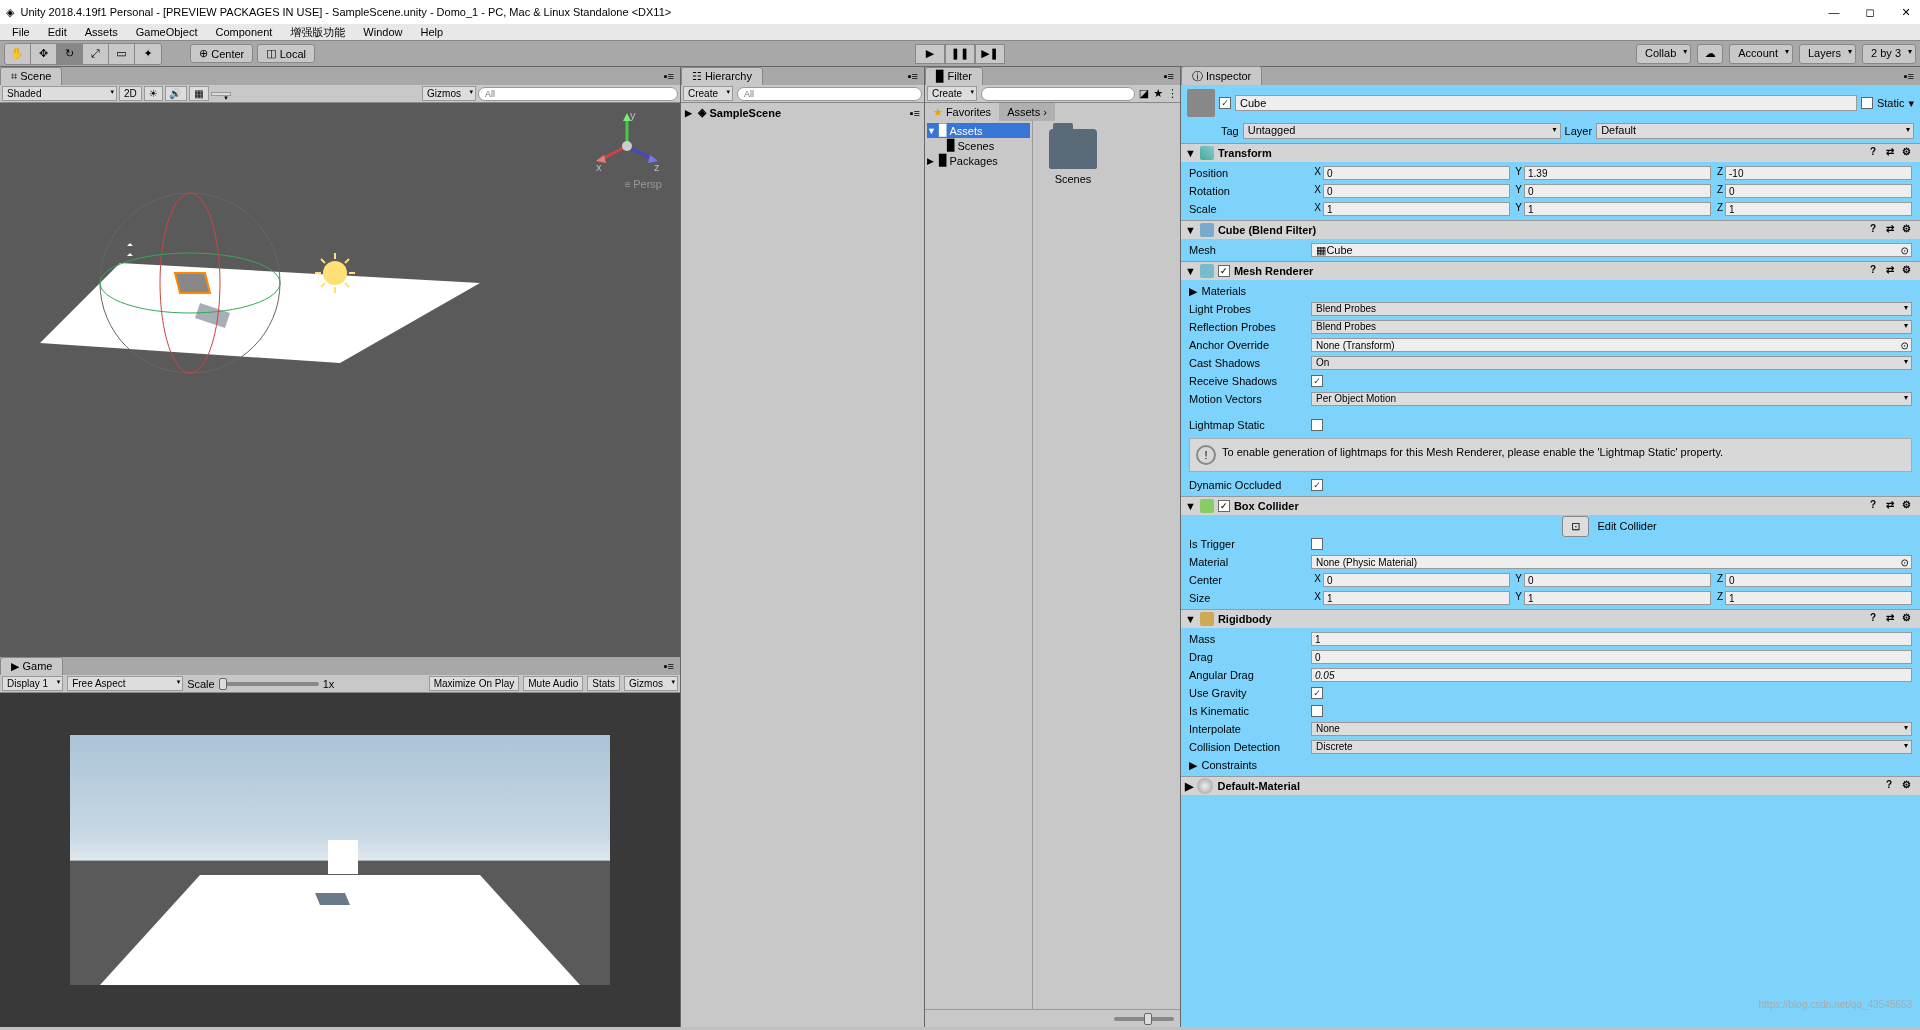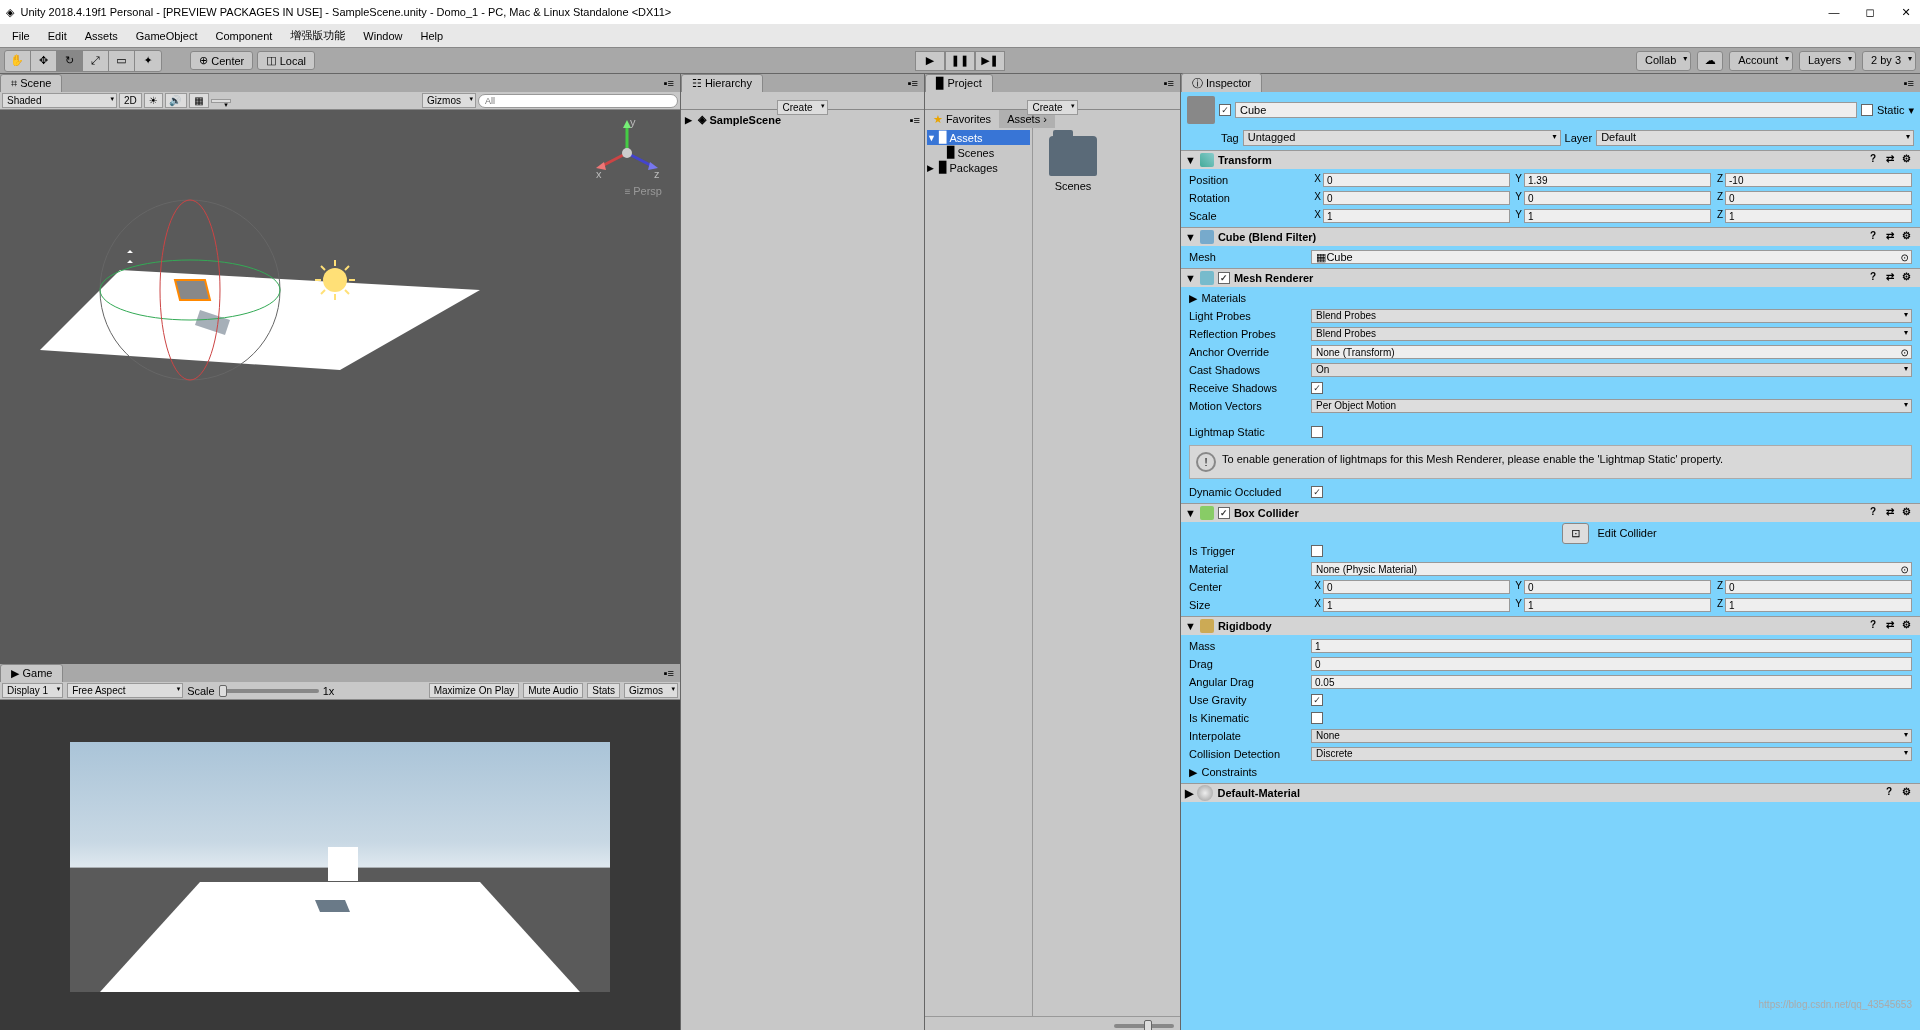--- a/index.html
+++ b/index.html
@@ -1,21 +1,21 @@
 <!DOCTYPE html>
 <html><head>
 <meta charset="utf-8">
 <style>
 * { margin:0; padding:0; box-sizing:border-box; font-family:Arial,sans-serif; font-size:11px; user-select:none; }
 body { width:1920px; height:1030px; background:#c0c0c0; overflow:hidden; }
 .titlebar { height:24px; background:#fff; display:flex; align-items:center; padding:0 6px; justify-content:space-between; }
 .titlebar-left { display:flex; align-items:center; gap:6px; }
 .win-controls { display:flex; gap:20px; }
 .win-btn { width:16px; height:16px; display:flex; align-items:center; justify-content:center; cursor:pointer; }
-.menubar { height:24px; background:#e8e8e8; display:flex; align-items:center; padding:0 4px; gap:2px; border-bottom:1px solid #888; }
+.menubar { height:17px; background:#e8e8e8; display:flex; align-items:center; padding:0 4px; gap:2px; border-bottom:1px solid #888; }
 .menu-item { padding:2px 8px; cursor:pointer; }
 .toolbar { height:26px; background:#a8a8a8; display:flex; align-items:center; padding:0 4px; gap:4px; border-bottom:1px solid #666; }
 .tool-group { display:flex; background:#c8c8c8; border:1px solid #888; border-radius:3px; }
 .tool-btn { width:26px; height:20px; display:flex; align-items:center; justify-content:center; border-right:1px solid #888; cursor:pointer; }
 .tool-btn:last-child { border-right:none; }
 .tool-btn.active { background:#888; }
 .pivot-btn { padding:2px 8px; background:#c8c8c8; border:1px solid #888; border-radius:3px; cursor:pointer; display:flex; align-items:center; gap:3px; }
 .play-controls { display:flex; position:absolute; left:50%; transform:translateX(-50%); }
 .play-btn { width:30px; height:20px; background:#c8c8c8; border:1px solid #888; display:flex; align-items:center; justify-content:center; cursor:pointer; }
 .top-dropdown { padding:2px 14px 2px 8px; background:#c8c8c8; border:1px solid #888; border-radius:3px; cursor:pointer; position:relative; }
@@ -33,21 +33,21 @@
 .mini-btn { padding:1px 4px; background:#ddd; border:1px solid #999; font-size:10px; cursor:pointer; }
 .scene-view { flex:1; background:#5a5a5a; position:relative; overflow:hidden; }
 .scene-3d { position:absolute; inset:0; }
 .gizmo-widget { position:absolute; top:8px; right:18px; width:70px; height:70px; }
 .persp-label { position:absolute; top:75px; right:18px; color:#999; font-size:10px; }
 .game-panel { height:370px; display:flex; flex-direction:column; }
 .game-toolbar { height:18px; background:#c8c8c8; display:flex; align-items:center; padding:0 2px; gap:4px; border-bottom:1px solid #888; }
 .game-view { flex:1; background:#393939; display:flex; align-items:center; justify-content:center; }
 .game-render { width:540px; height:250px; background:linear-gradient(#aac4d8 0%,#c8d8e4 40%,#dfe8ef 50%,#5a5a5a 50.5%,#5a5a5a 100%); position:relative; }
 .hierarchy-col { width:244px; display:flex; flex-direction:column; border-left:1px solid #666; }
-.panel-header-bar { height:18px; background:#c8c8c8; display:flex; align-items:center; padding:8px 2px; border-bottom:1px solid #888; gap:4px;flex-direction:column; }
+.panel-header-bar { height:18px; background:#c8c8c8; display:flex; align-items:center; padding:8px 2px; border-bottom:1px solid #888; gap:4px; }
 .search-field { flex:1; height:14px; background:#fff; border:1px solid #999; border-radius:8px; padding:0 6px; font-size:9px; }
 .hierarchy-content { flex:1; background:#c8c8c8; padding:2px; }
 .hier-row { display:flex; align-items:center; padding:1px 2px; gap:3px; cursor:pointer; }
 .hier-row.bold { font-weight:bold; }
 .fold-arrow { width:10px; font-size:9px; }
 .project-col { width:256px; display:flex; flex-direction:column; border-left:1px solid #666; }
 .proj-body { flex:1; display:flex; flex-direction:column; background:#c8c8c8; }
 .proj-breadcrumb { height:18px; display:flex; }
 .bc-seg { padding:2px 8px; display:flex; align-items:center; gap:3px; cursor:pointer; }
 .bc-seg.fav { background:#c8c8c8; }
@@ -268,21 +268,21 @@
         <span>SampleScene</span>
         <span style="margin-left:auto">▪≡</span>
       </div>
     </div>
   </div>
 
   <div class="project-col">
     <div class="panel-tab">
       <div class="tab">
           <span>▉</span>
-          <span>Project</span>
+          <span>Filter</span>
         </div>
       <span class="tab-menu">▪≡</span>
     </div>
     <div class="panel-header-bar">
       <div class="mini-dd">Create</div>
       <input class="search-field" style="">
       <span style="cursor:pointer">◪</span>
       <span style="cursor:pointer">★</span>
       <span style="cursor:pointer">⋮</span>
     </div>
@@ -549,21 +549,21 @@
           <div class="prop-row">
               <span class="prop-label">Mass</span>
               <input class="xyz-field" style="flex: 1 1 0%;" value="1">
             </div>
           <div class="prop-row">
               <span class="prop-label">Drag</span>
               <input class="xyz-field" style="flex: 1 1 0%;" value="0">
             </div>
           <div class="prop-row">
               <span class="prop-label">Angular Drag</span>
-              <input class="xyz-field" style="flex: 1 1 0%;" value="0.05">
+              <input class="xyz-field" style="flex: 1 1 0%; font-style: italic;" value="0.05">
             </div>
           <div class="prop-row">
               <span class="prop-label">Use Gravity</span>
               <div class="checkbox checked"></div>
             </div>
           <div class="prop-row">
               <span class="prop-label">Is Kinematic</span>
               <div class="checkbox"></div>
             </div>
           <div class="prop-row">

